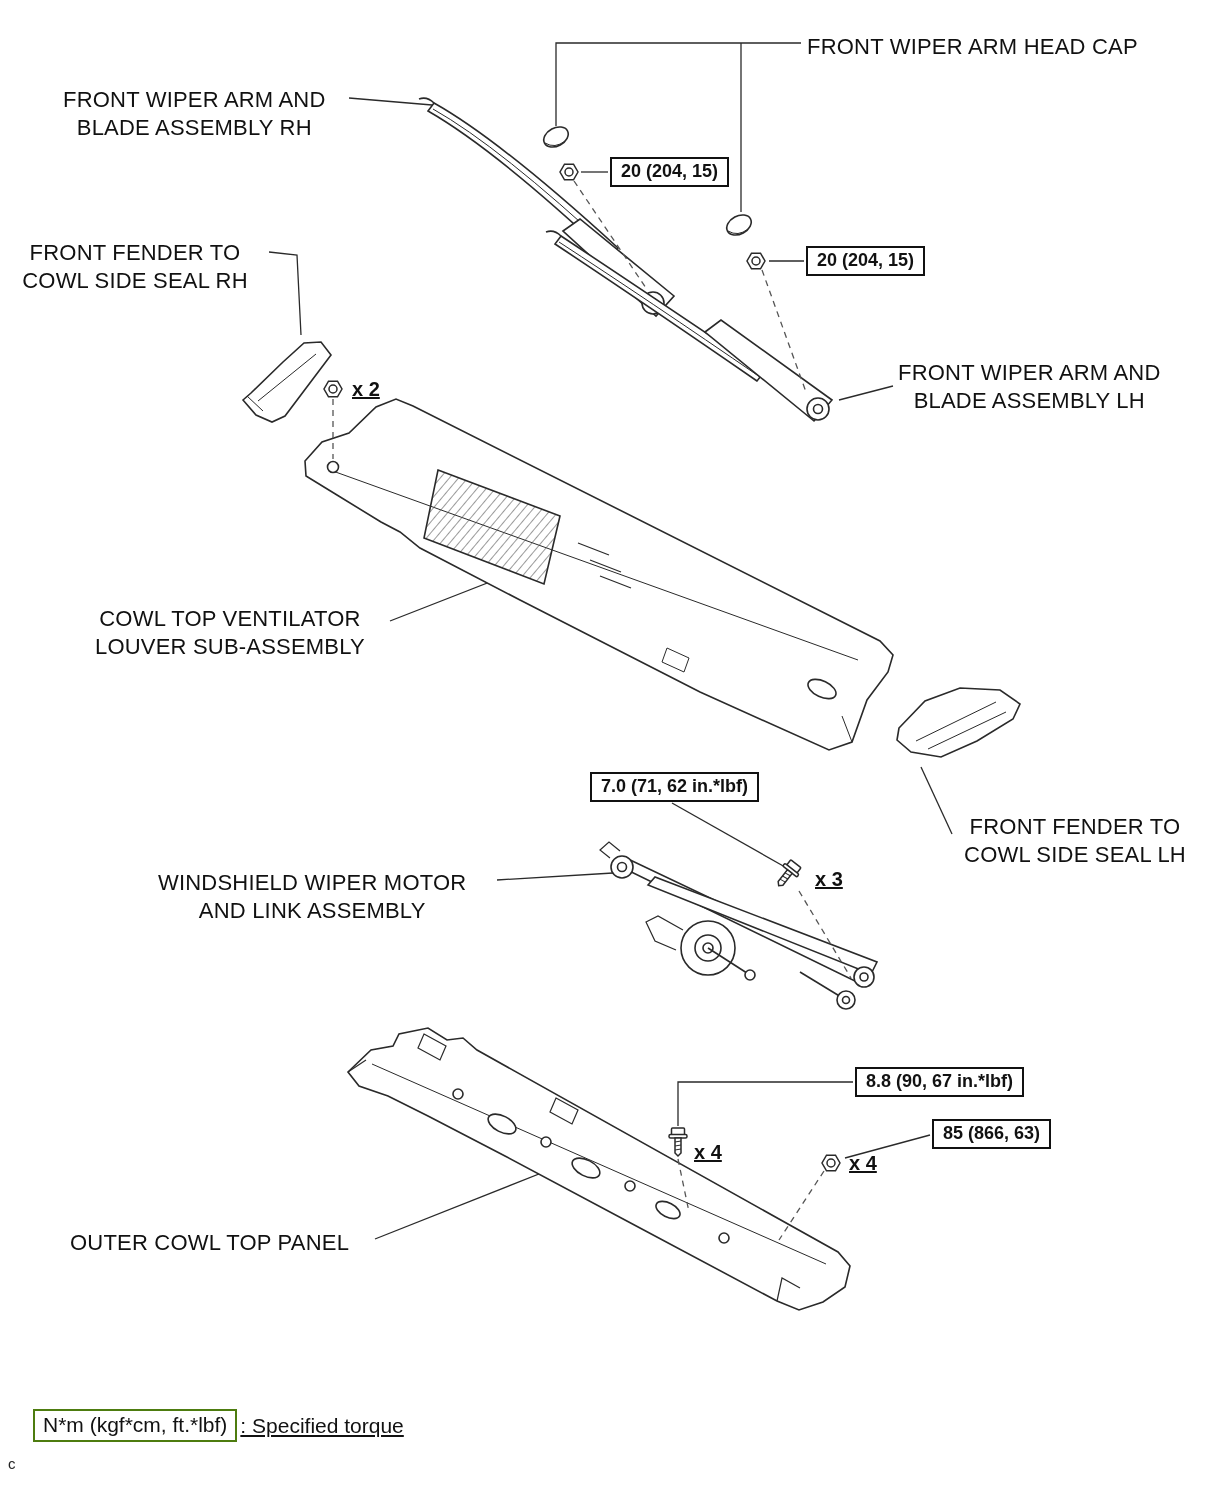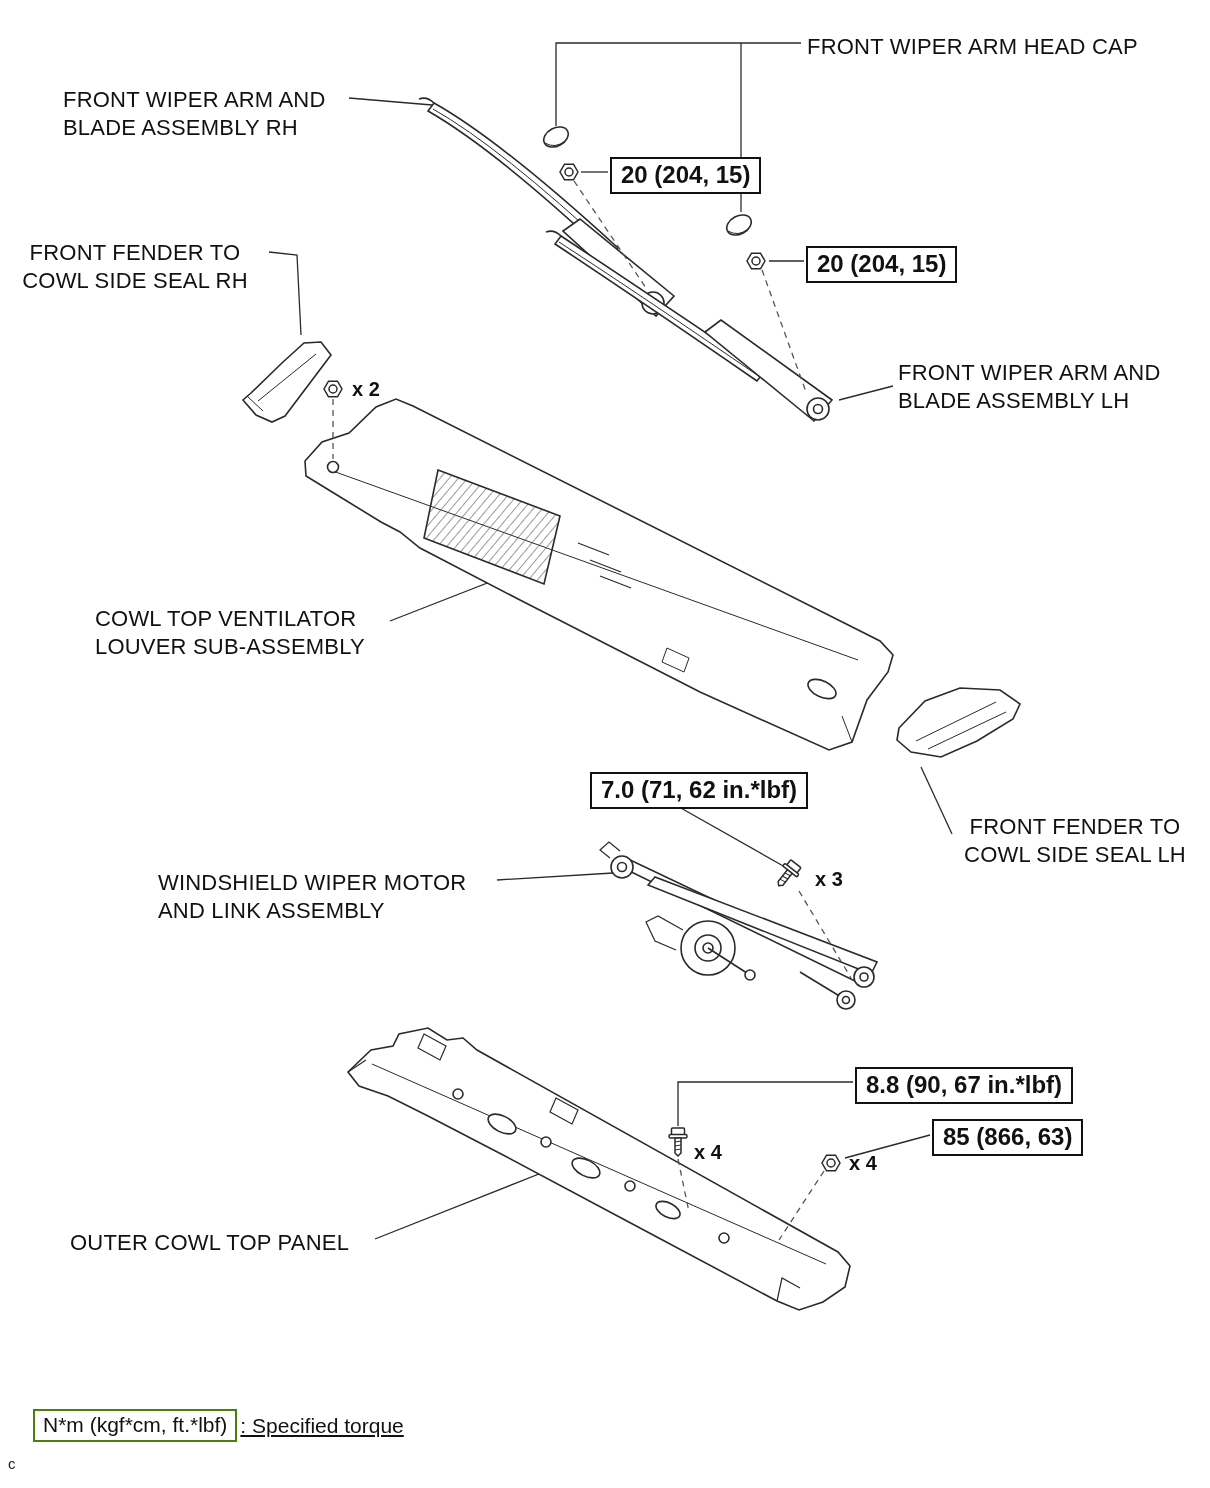--- a/index.html
+++ b/index.html
@@ -3,28 +3,28 @@
 <meta charset="utf-8">
 <style>
   html,body { margin:0; padding:0; background:#fff; }
   .canvas {
     position:relative; width:1210px; height:1488px; background:#ffffff;
     font-family:"Liberation Sans", sans-serif; color:#111; overflow:hidden;
   }
   .art { position:absolute; left:0; top:0; }
   .part-label {
     position:absolute; font-size:22px; line-height:28px;
-    white-space:pre-line; letter-spacing:0.2px; color:#111;
+    white-space:pre-line; letter-spacing:0.2px; color:#111;text-align:center;
   }
   .center { text-align:center; }
   .torque-box {
     position:absolute; border:2px solid #111; background:#fff;
-    padding:2px 9px 3px; font-size:24px; font-weight:bold; white-space:nowrap;
+    padding:2px 9px 3px; font-size:18px; font-weight:bold; white-space:nowrap;
   }
-  .count-label { position:absolute; font-size:20px; font-weight:bold; }
+  .count-label { position:absolute; font-size:20px; font-weight:bold;text-decoration:underline; }
   .legend { position:absolute; left:33px; top:1409px; font-size:21px; display:flex; align-items:center; }
   .legend-box { border:2px solid #4d7c0f; padding:2px 8px 3px; white-space:nowrap; }
   .legend-desc { margin-left:3px; white-space:nowrap;text-decoration:underline; }
   .corner-mark { position:absolute; left:8px; top:1455px; font-size:15px; color:#222; }
 </style>
 </head>
 <body>
 
 <div class="canvas">
 

